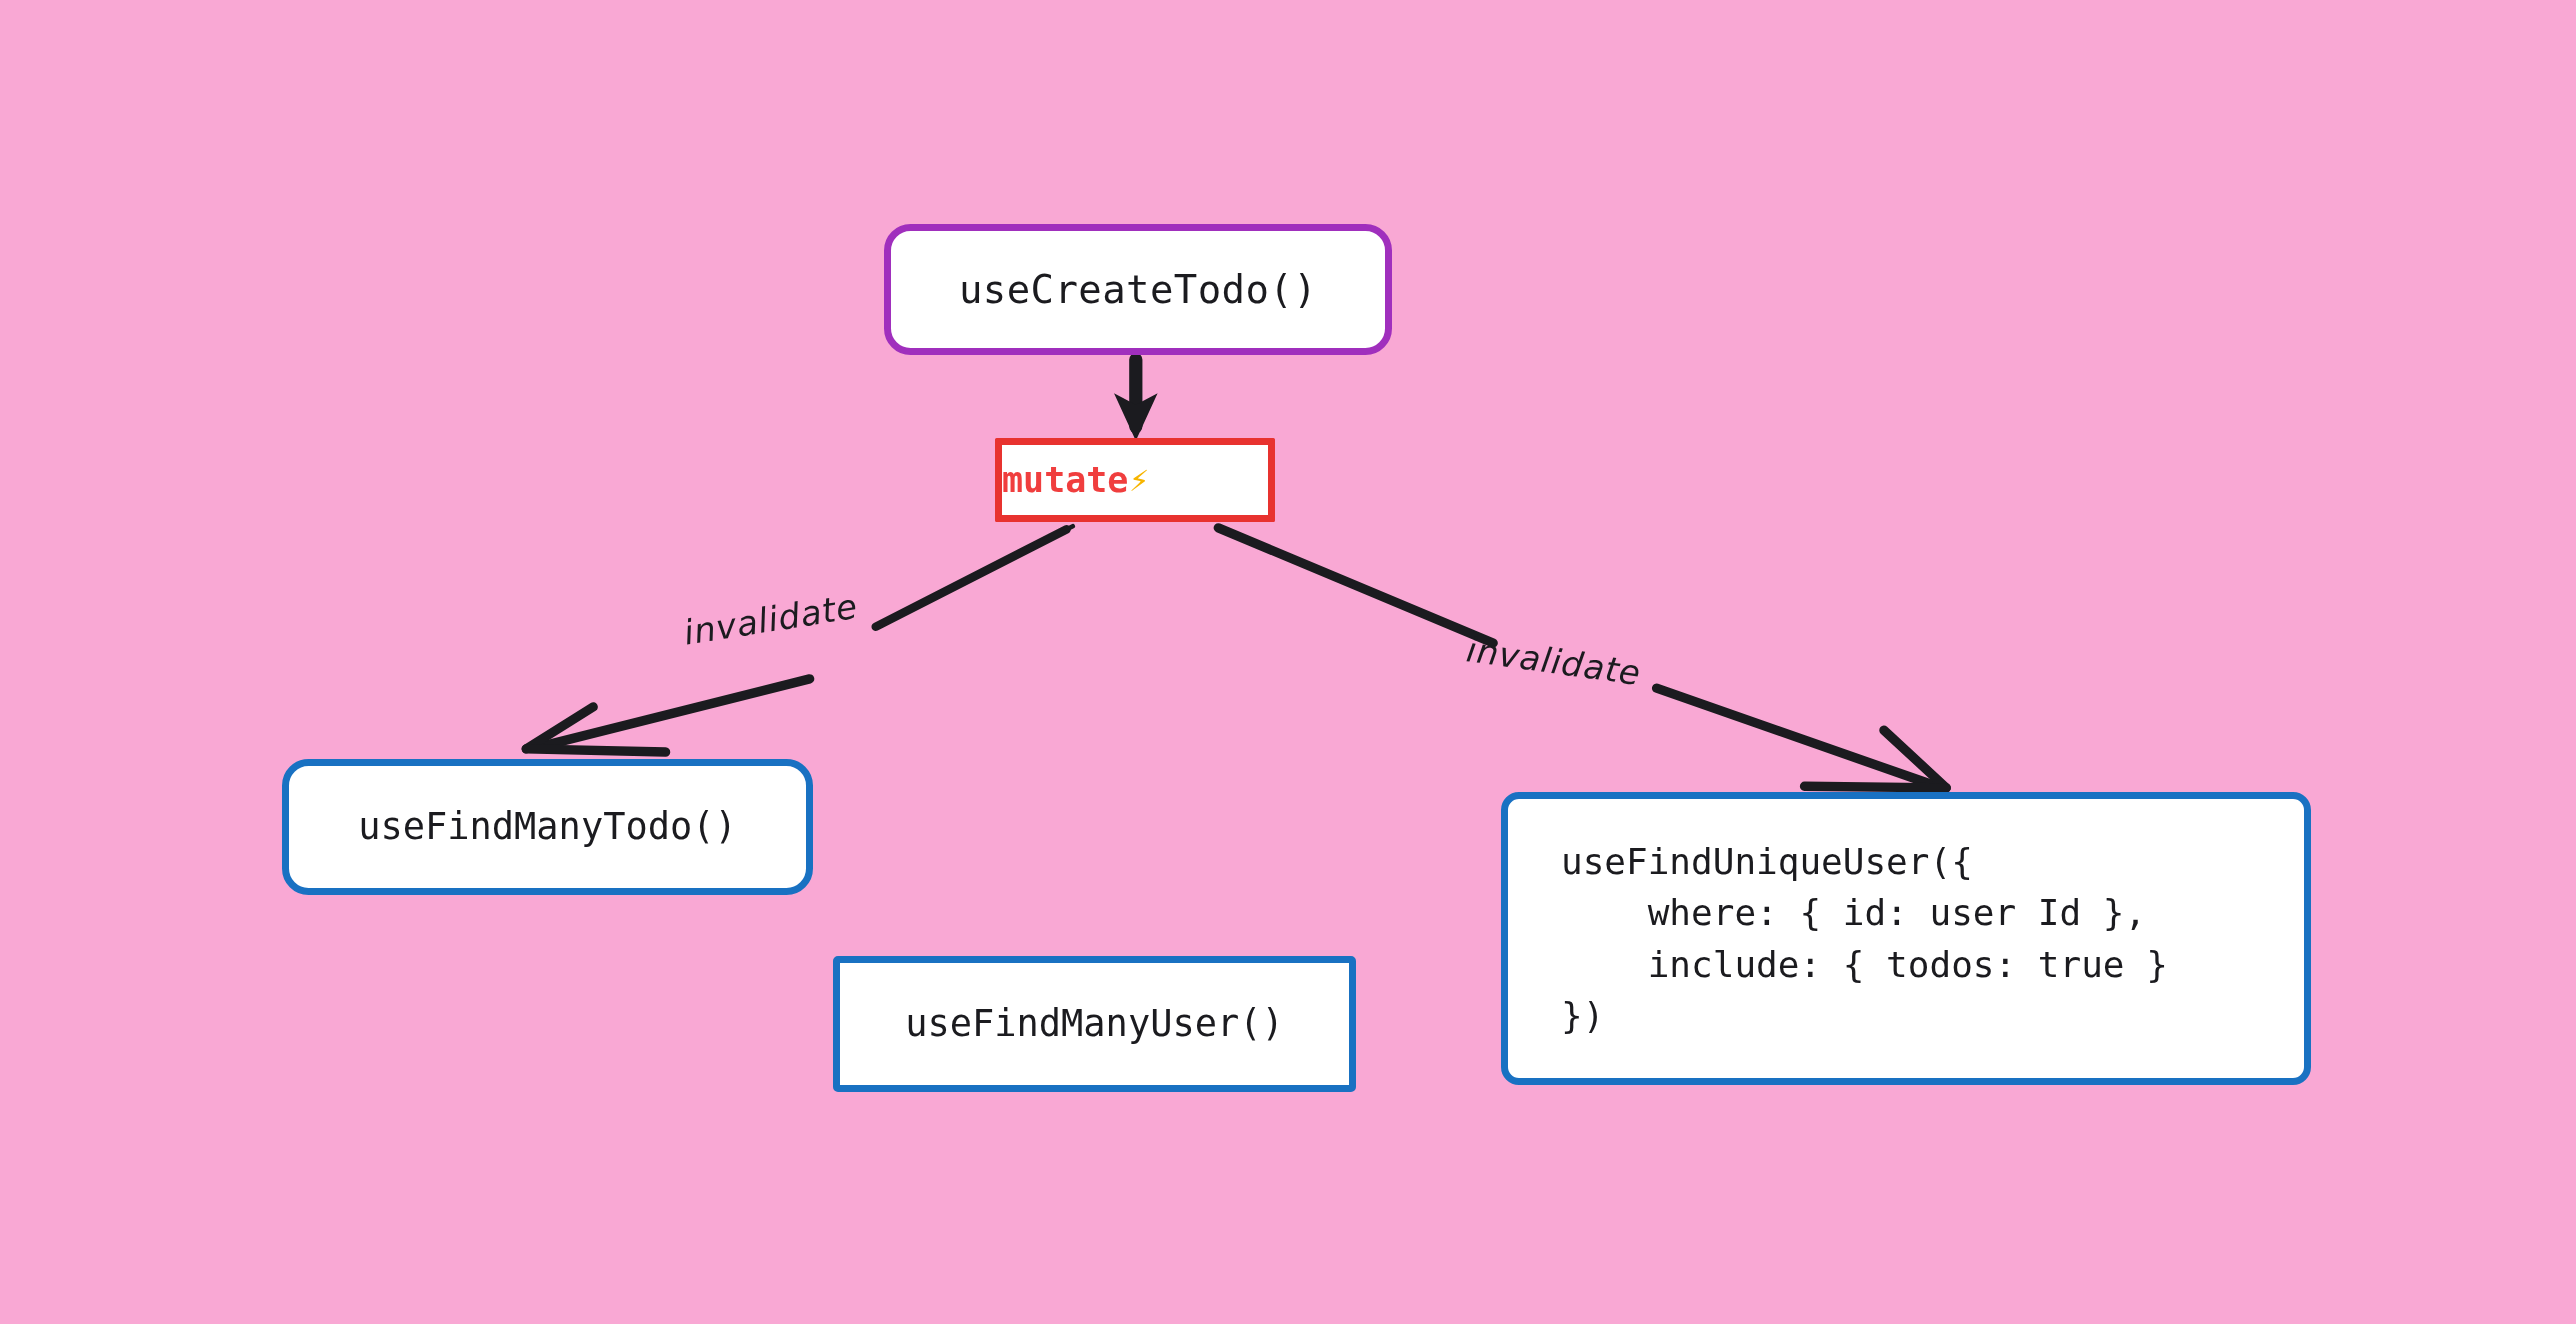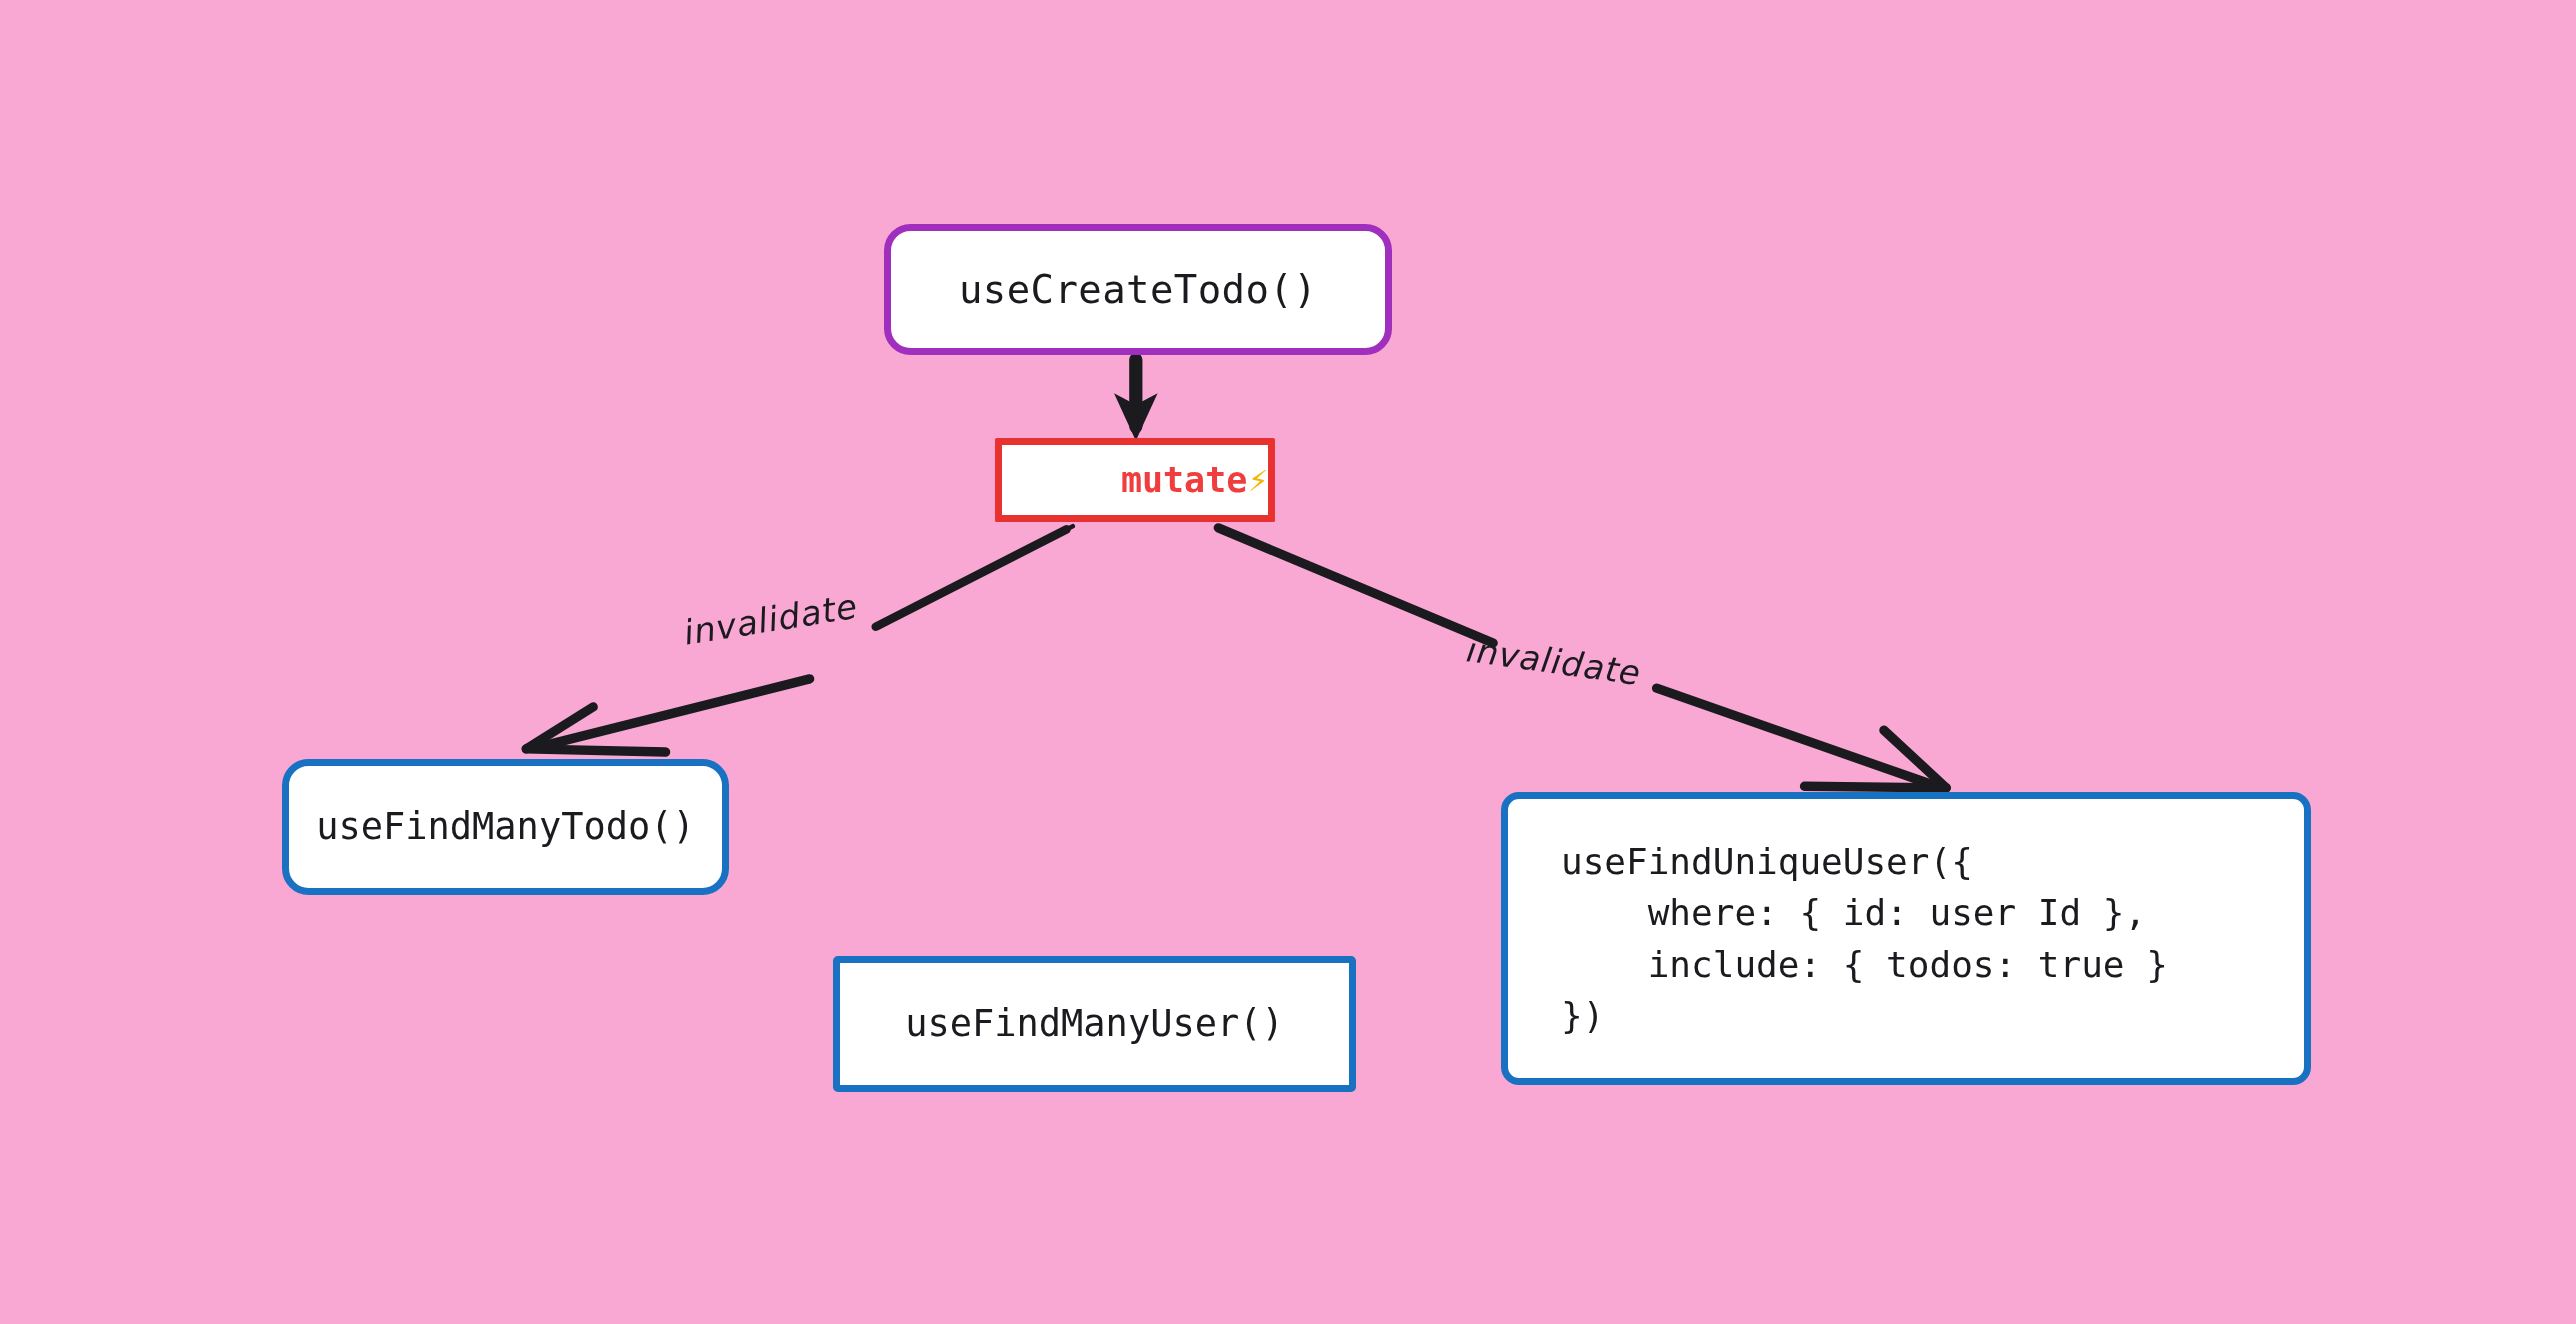--- a/index.html
+++ b/index.html
@@ -56,21 +56,21 @@
   }
 
   
   #node-mutate {
     left: 995px;
     top: 438px;
     width: 280px;
     height: 84px;
     border: 7px solid #e8322f;
     border-radius: 1.6px;
-    justify-content: flex-end;
+    justify-content: flex-start;
     color: #f03e3e;
   }
   #node-mutate .node-label {
     font-size: 35px;
     color: #f03e3e;
     font-weight: 700;
     letter-spacing: 0px;
     display: inline-flex;
     align-items: center;
   }
@@ -78,21 +78,21 @@
     font-size: 33px;
     line-height: 1;
     margin-left: 0.8px;
     color: #f7b500;
   }
 
   
   #node-find-many-todo {
     left: 282px;
     top: 759px;
-    width: 447px;
+    width: 531px;
     height: 136px;
     border: 7px solid #1971c2;
     border-radius: 26.5px;
     justify-content: center;
   }
   #node-find-many-todo .node-label {
     font-size: 37px;
   }
 
   

